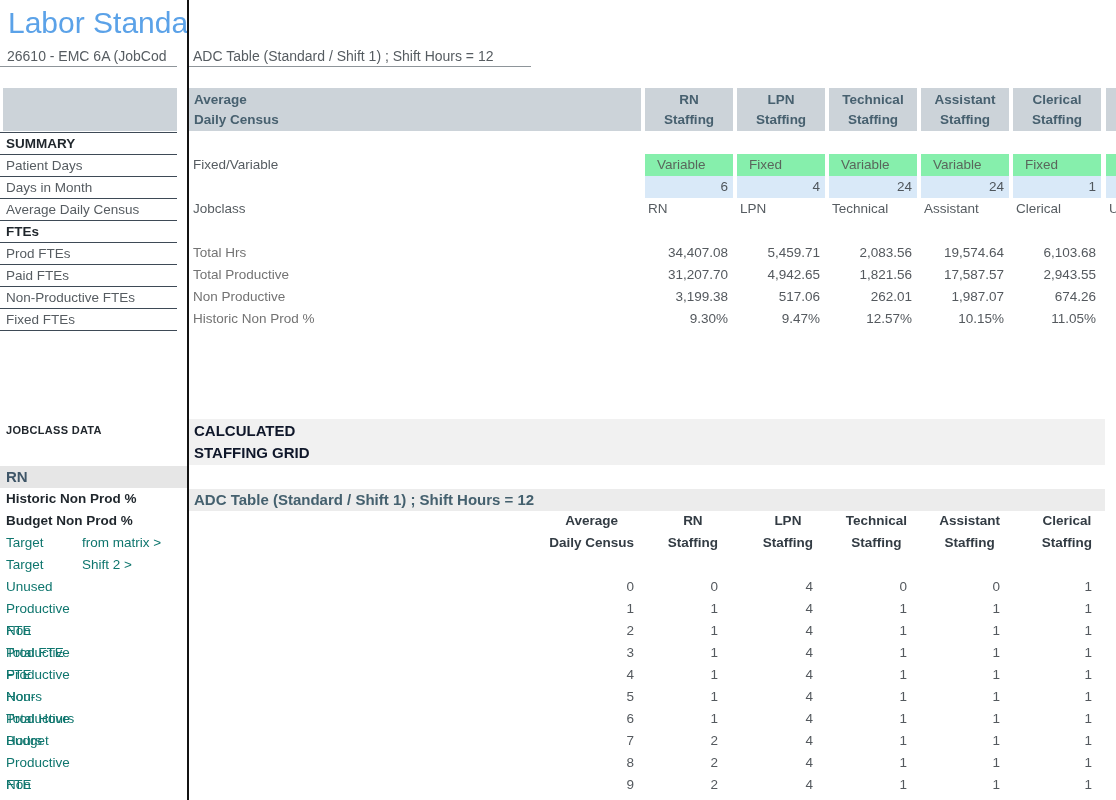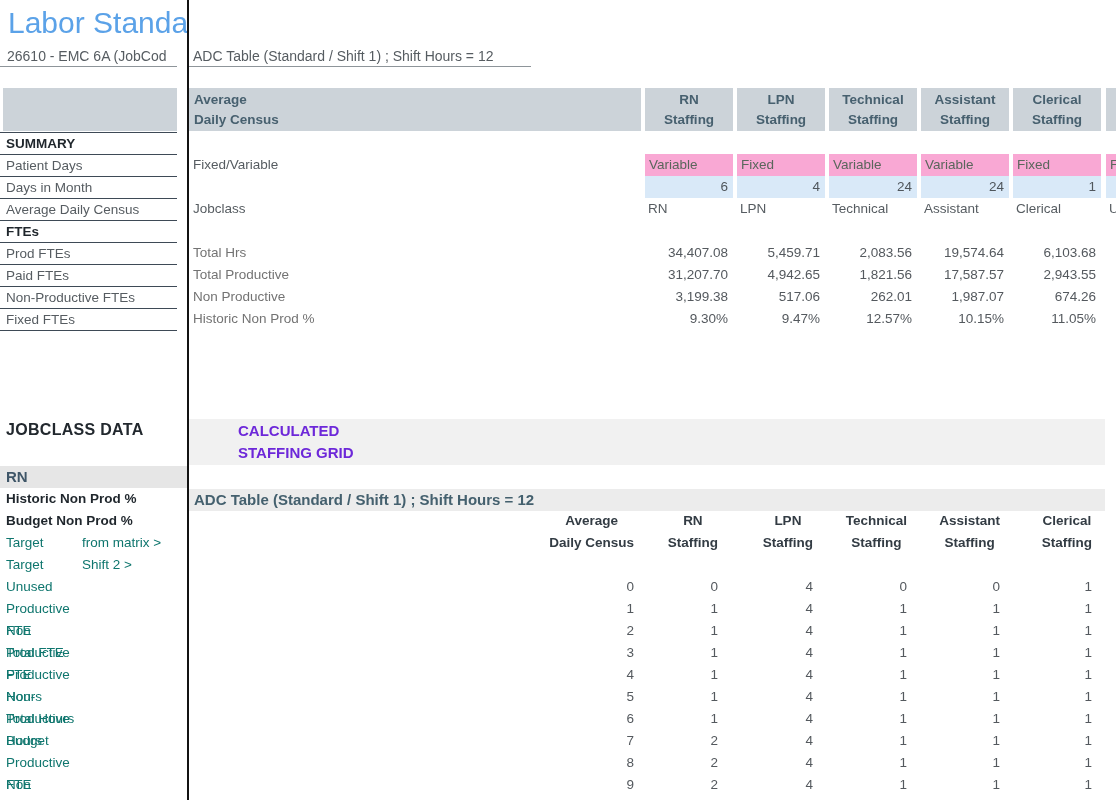--- a/index.html
+++ b/index.html
@@ -24,42 +24,42 @@
   .hdr-cell { top:88px; height:43px; background:#ccd3d9; color:#47606f; font-weight:700; line-height:20px; padding-top:2px; }
   .hdr-corner-sidebar { left:3px; width:174px; }
   .hdr-corner-main { left:189px; width:452px; padding-left:5px; }
   .hdr-col { width:88px; text-align:center; }
   .hdr-col-partial { left:1106px; width:10px; }
 
   
   .sb-list1 { left:0; top:132px; width:177px; border-top:1px solid #3e4a56; }
   .sb1-row { height:22px; line-height:21px; border-bottom:1px solid #3e4a56; padding-left:6px; color:#565c61; }
   .sb1-row.bold { font-weight:700; color:#1f262c; }
-  .sb-jobclass-heading { left:6px; top:419px; height:22px; line-height:22px; font-size:16px; font-weight:700; color:#22282e; letter-spacing:.3px; }
+  .sb-jobclass-heading { left:6px; top:419px; height:22px; line-height:22px; font-size:11px; font-weight:700; color:#22282e; letter-spacing:.3px; }
   .sb-rn-band { left:0; top:466px; width:187px; height:22px; background:#e6e6e6; font-size:15px; font-weight:700; color:#3f5668; line-height:22px; padding-left:6px; }
   .sb-list2 { left:0; top:488px; width:187px; }
   .sb2-row { height:22px; line-height:22px; padding-left:6px; color:#0f766e; }
   .sb2-row.bold { font-weight:700; color:#1f262c; }
   .sb2-label { display:inline-block; width:76px; }
   .sb2-row.bold .sb2-label { width:auto; }
 
   
   .row-label { left:193px; height:22px; line-height:22px; color:#565c61; white-space:nowrap; }
   .cellc { height:22px; width:88px; line-height:22px; overflow:hidden; }
-  .green { background:#f9a8d4; color:#5a665c; padding-left:4px; }
+  .green { background:#86efac; color:#5a665c; padding-left:12px; }
   .blue  { background:#d9e9f8; color:#4f565c; text-align:right; padding-right:5px; }
   .plain-left { color:#565c61; padding-left:3px; }
   .sum-rows { left:188px; top:242px; width:928px; }
   .sum-row { position:relative; height:22px; line-height:22px; }
   .sum-label { position:absolute; left:5px; color:#737373; white-space:nowrap; }
   .sum-val { position:absolute; top:0; width:88px; height:22px; text-align:right; padding-right:5px; color:#54595e; }
 
   
   .calc-band { left:189px; top:419px; width:916px; height:46px; background:#f1f1f1; padding:1px 0 0 5px; }
-  .calc-band div { font-size:15px; font-weight:700; color:#6d28d9; line-height:22px;margin-left:44px; }
+  .calc-band div { font-size:15px; font-weight:700; color:#0f172a; line-height:22px; }
   .adc-band { left:189px; top:489px; width:916px; height:22px; background:#ececec; font-size:15px; font-weight:700; color:#44606e; line-height:22px; padding-left:5px; }
 
   
   .adc-head { left:188px; top:510px; width:928px; height:44px; position:absolute; }
   .adc-hdr { position:absolute; top:0; height:44px; text-align:right; padding-right:4px; }
   .adc-hdr .inner { display:inline-block; text-align:center; font-weight:700; color:#333c44; line-height:22px; }
   .adc-rows { left:188px; top:576px; width:928px; }
   .adc-row { position:relative; height:22px; }
   .adc-c { position:absolute; top:0; height:22px; line-height:22px; text-align:right; padding-right:4px; color:#54595e; }
   .ac0 { left:0;     width:450px; }

